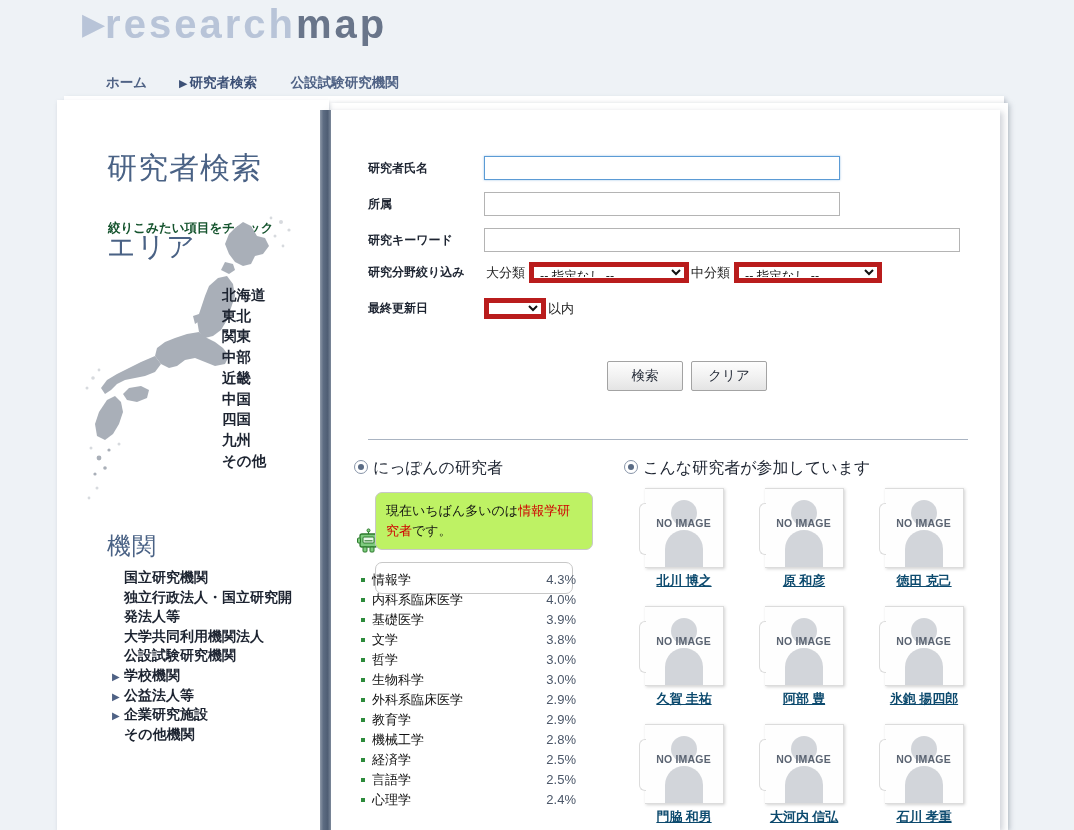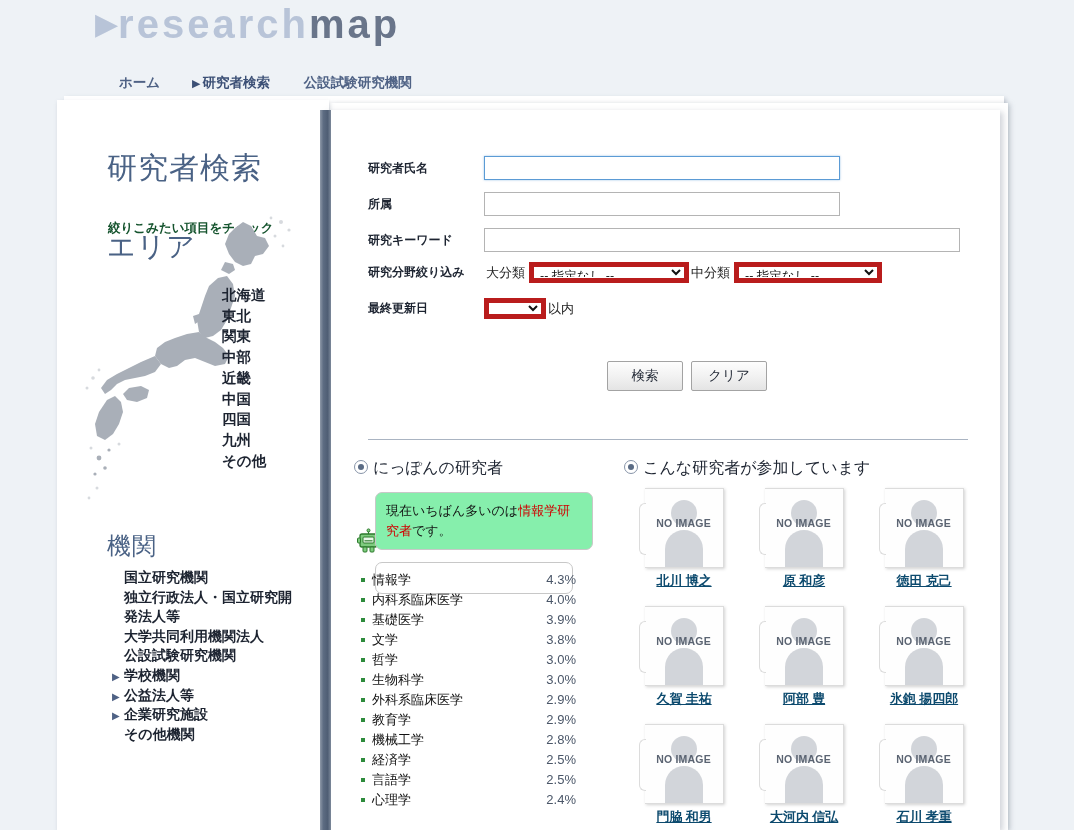--- a/index.html
+++ b/index.html
@@ -11,21 +11,21 @@
     height: 830px;
     overflow: hidden;
     background: #eef2f6;
     font-family: "Liberation Sans", "DejaVu Sans", sans-serif;
     position: relative;
   }
 
   
   #site-header {
     position: absolute;
-    left: 13px; top: 0;
+    left: 0; top: 0;
     width: 946px;
     height: 92px;
   }
   #logo {
     position: absolute;
     left: 82px;
     top: 2px;
     font-size: 40px;
     letter-spacing: 3px;
     font-weight: bold;
@@ -270,21 +270,21 @@
     border-radius: 50%;
     background: #5a6b84;
   }
 
   #bubble {
     position: absolute;
     left: 51px; top: 382px;
     width: 196px;
     border: 1px solid #c8c8c8;
     border-radius: 7px;
-    background: #86efac;
+    background: #bef264;
     padding: 8px 10px;
     font-size: 13px;
     line-height: 20px;
     color: #111;
     font-family: "Liberation Serif", "DejaVu Serif", serif;
   }
   #bubble .hl { color: #d00000; }
   #bubble-2 {
     position: absolute;
     left: 51px; top: 452px;

